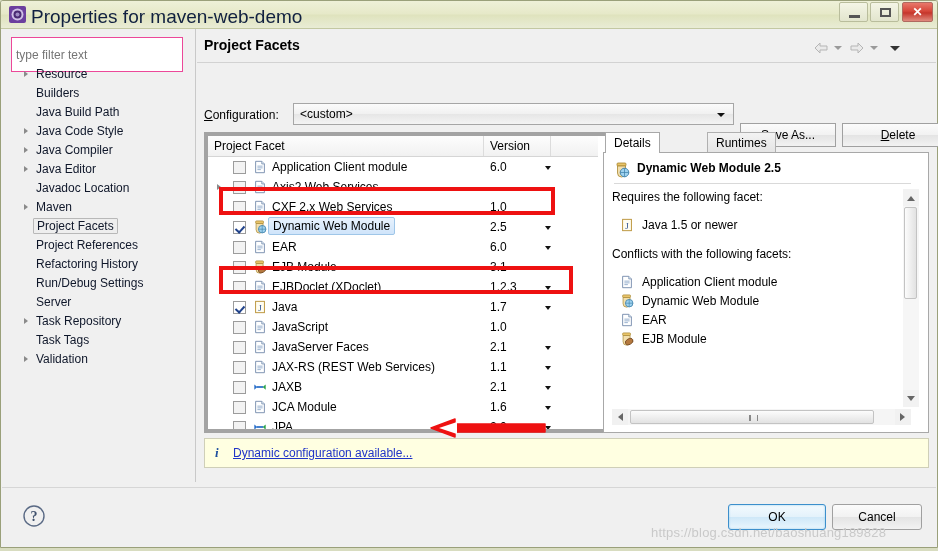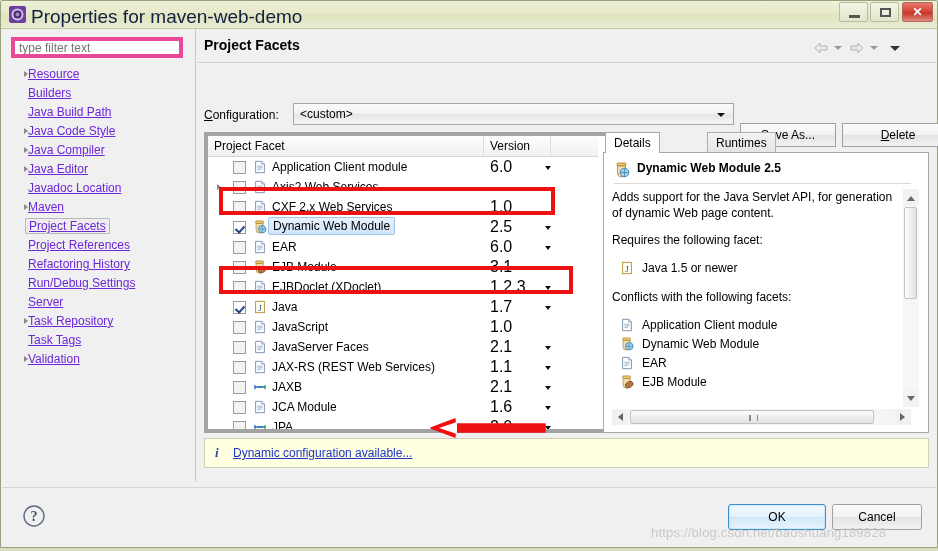--- a/index.html
+++ b/index.html
@@ -79,42 +79,41 @@
 
   
   #leftpane {
     position: absolute; left: 0; top: 0;
     width: 194px; height: 453px;
     background: #f0f0f0;
     border-right: 1px solid #c9c9c9;
   }
   #filter-input {
     position: absolute; left: 9px; top: 8px;
-    width: 172px; height: 21px;
-    border: 4px solid #ec4899;
+    width: 172px; height: 35px;
+    border: 1px solid #ec4899;
     background: #ffffff;
     font-family: "Liberation Sans", sans-serif;
     font-size: 12px;
     color: #555;
     padding: 0 4px;
     outline: none;
   }
   #tree {
     position: absolute; left: 0; top: 36px;
     width: 194px; height: 400px;
   }
   .tree-item {
     position: relative;
     height: 19px;
     line-height: 19px;
-    padding-left: 26px;
-    font-size: 12px;
-    color: #6d28d9;
+    padding-left: 34px;
+    font-size: 12px;
+    color: #0f172a;
     white-space: nowrap;
-    text-decoration: underline;
   }
   .tree-item .arrow {
     position: absolute; left: 22px; top: 6px;
     width: 0; height: 0;
     border-left: 4px solid #8a8a8a;
     border-top: 3.5px solid transparent;
     border-bottom: 3.5px solid transparent;
   }
   .tree-item.selected .lbl {
     background: #eeeeee;
@@ -276,21 +275,21 @@
     background: linear-gradient(to bottom,#e8f2fd,#cfe4fa);
     border: 1px solid #9fc6e8;
     padding: 0 4px;
     margin-left: -4px;
     height: 18px; line-height: 16px;
     border-radius: 2px;
   }
   .fver {
     position: absolute; left: 282px; top: 0;
     height: 20px; line-height: 20px;
-    font-size: 16px;
+    font-size: 12px;
   }
   .fcaret {
     position: absolute; left: 337px; top: 9px;
     width: 0; height: 0;
     border-left: 3.5px solid transparent;
     border-right: 3.5px solid transparent;
     border-top: 4px solid #111;
   }
 
   
@@ -768,21 +767,20 @@
           <svg id="det-head-icon" viewBox="0 0 16 16">
             <rect x="3" y="1" width="9" height="3" rx="1" fill="#e8c46a" stroke="#a8862f" stroke-width="0.8"></rect>
             <path d="M3.5 4 h8 v7 a4 4 0 0 1 -8 0 Z" fill="#f2dfae" stroke="#a8862f" stroke-width="0.8"></path>
             <circle cx="10.5" cy="10.5" r="4.3" fill="#9fd2ef" stroke="#3b7ea8" stroke-width="0.9"></circle>
             <path d="M6.2 10.5 h8.6 M10.5 6.2 v8.6" stroke="#3b7ea8" stroke-width="0.7"></path>
           </svg>
           <div id="det-head-text">Dynamic Web Module 2.5</div>
           <div id="det-rule"></div>
 
           <div id="det-scroll">
-            <p class="det-para">Adds support for the Java Servlet API, for generation of dynamic Web page content.</p>
             <p class="det-para">Requires the following facet:</p>
             <div id="det-requires">
                 <div class="det-facet-row"><svg class="ficon2" viewBox="0 0 16 16">
                     <rect x="3" y="1.5" width="10" height="13" fill="#fffdf2" stroke="#b58b2a" stroke-width="1"></rect>
                     <text x="8" y="12" text-anchor="middle" font-family="Liberation Serif, serif" font-size="10" fill="#2b4f91">J</text>
                   </svg><span>Java 1.5 or newer</span></div>
               </div>
             <p class="det-para" style="margin-top:11px">Conflicts with the following facets:</p>
             <div id="det-conflicts">
                 <div class="det-facet-row"><svg class="ficon2" viewBox="0 0 16 16">

